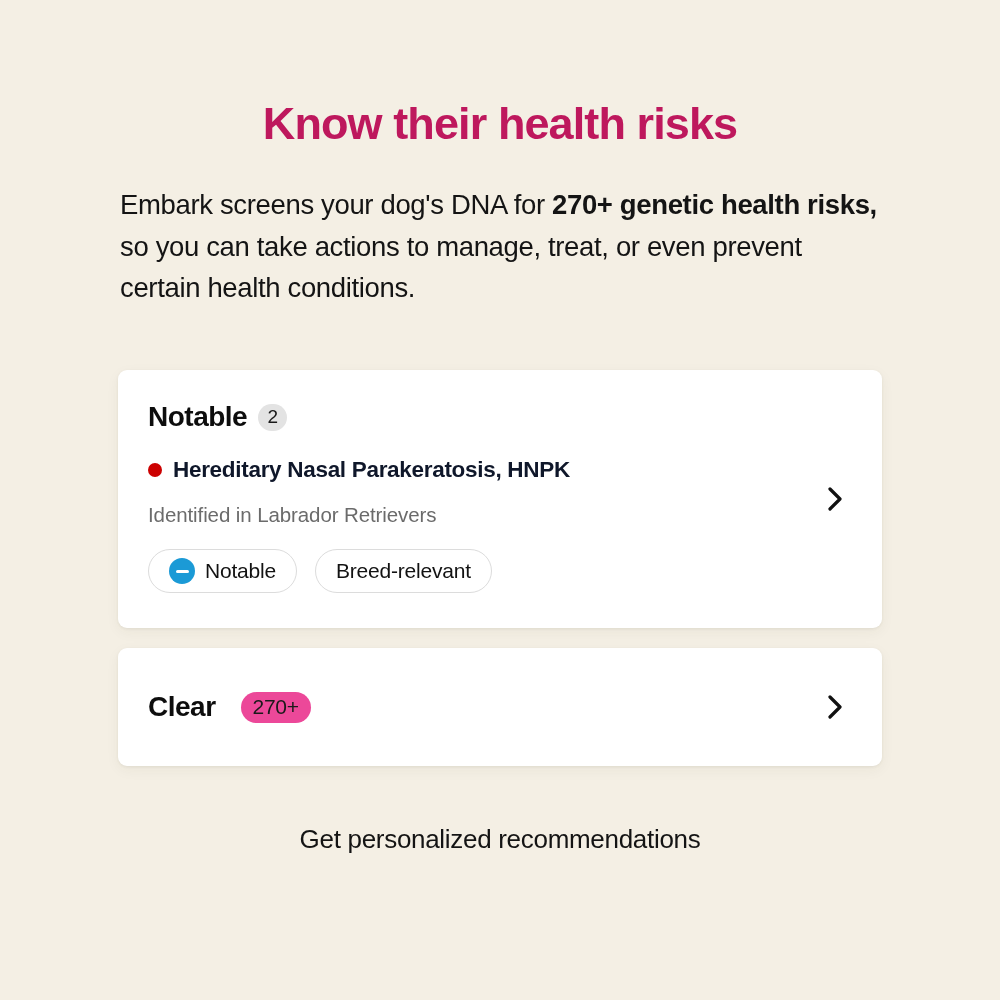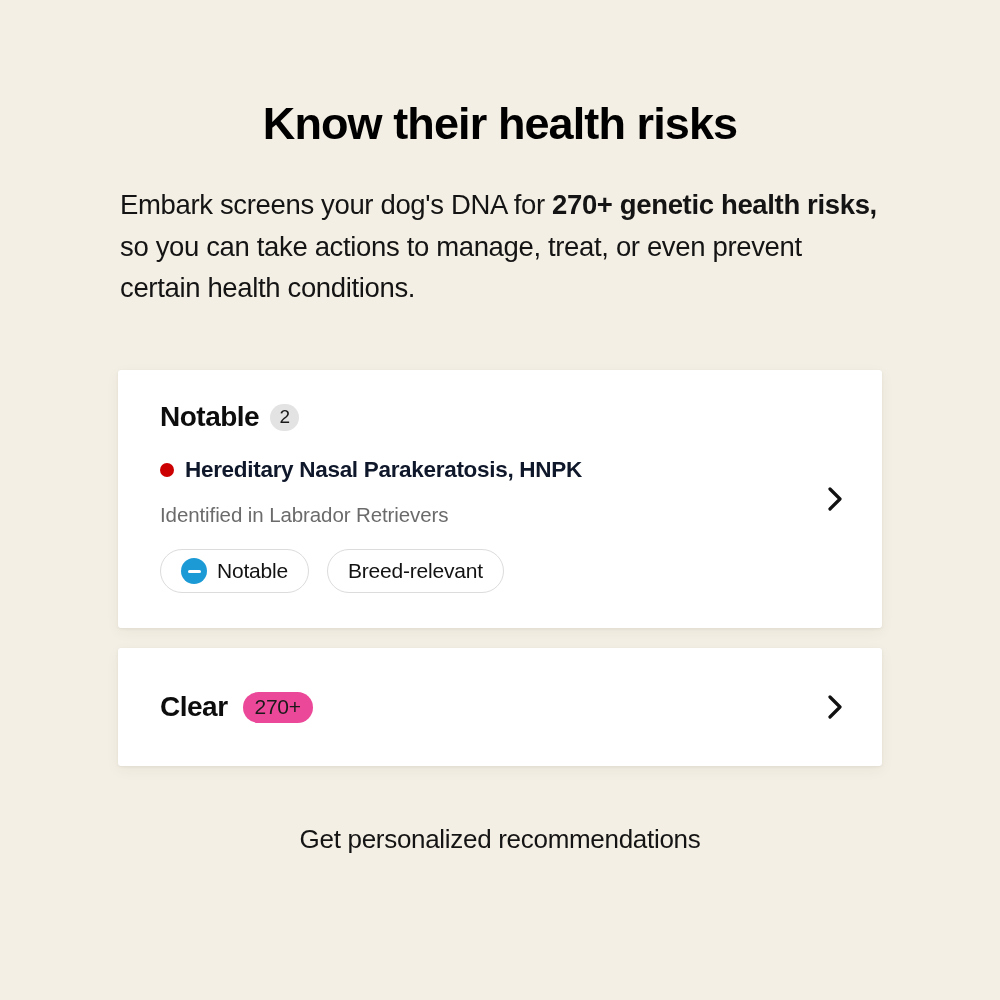--- a/index.html
+++ b/index.html
@@ -27,21 +27,21 @@
   
   .headline {
     position:absolute;
     top:98px;
     left:0;
     width:1000px;
     text-align:center;
     font-size:45px;
     font-weight:700;
     letter-spacing:-0.9px;
-    color:#000000;
+    color:#be185d;
     line-height:1.15;
   }
 
   .intro {
     position:absolute;
     top:184px;
     left:120px;
     width:760px;
     font-size:27.5px;
     font-weight:400;
@@ -50,23 +50,22 @@
     color:#141414;
   }
   .intro b { font-weight:700; }
 
   
   .card {
     position:absolute;
     left:118px;
     width:764px;
     background:#ffffff;
-    border-radius:3px;
+    border-radius:9px;
     box-shadow:0 1px 3px rgba(60,50,30,0.07), 0 4px 14px rgba(60,50,30,0.05);
-    padding-left:12px;
   }
 
   .card-notable {
     top:370px;
     height:258px;
   }
 
   .card-clear {
     top:648px;
     height:118px;
@@ -181,21 +180,21 @@
     width:13px;
     height:3px;
     border-radius:2px;
     background:#ffffff;
   }
 
   
   .clear-head {
     display:flex;
     align-items:center;
-    gap:15px;
+    gap:25px;
     height:100%;
   }
   .clear-title {
     font-size:28px;
     font-weight:700;
     letter-spacing:-0.5px;
     color:#0d0d0d;
   }
   .clear-badge {
     display:inline-flex;

